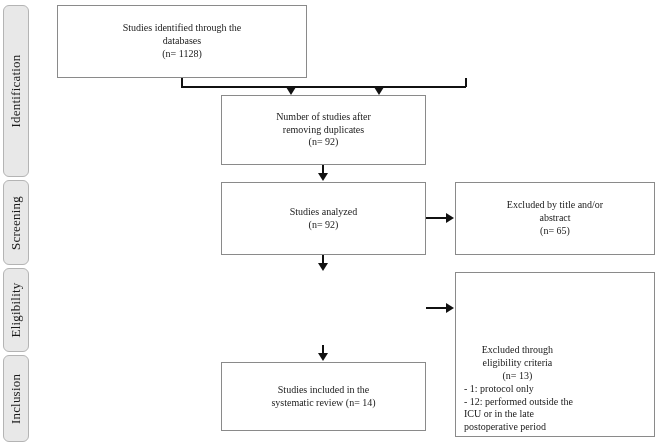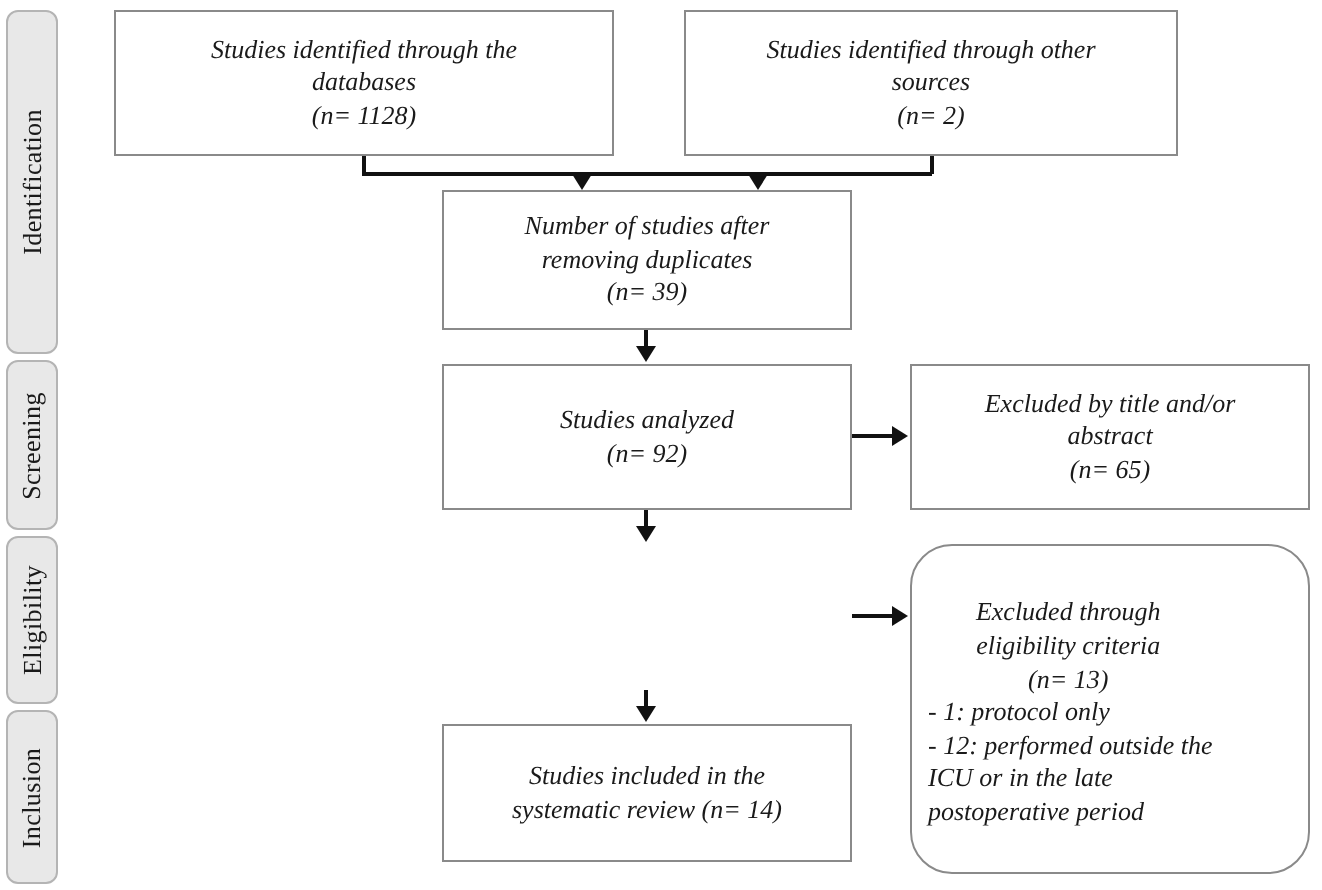--- a/index.html
+++ b/index.html
@@ -41,35 +41,33 @@
   
   .flow-box {
     position: absolute;
     box-sizing: border-box;
     background: #ffffff;
     border: 1px solid #8a8a8a;
     display: flex;
     align-items: center;
     justify-content: center;
     text-align: center;
-    font-size: 13px;
+    font-size: 10px;
     line-height: 1.28;
     padding: 2px 6px;
-    font-style: italic;
   }
   .flow-box .box-text {
     white-space: pre-line;
     display: block;
     width: 100%;
   }
   .flow-box.align-left-block {
-    align-items: center;
+    align-items: flex-end;
     justify-content: flex-start;
     padding-top: 6px;
-    border-radius: 21px;
   }
   .flow-box.align-left-block .box-head {
     display: block;
     width: 100%;
     text-align: center;
     white-space: pre-line;
   }
   .flow-box.align-left-block .box-list {
     display: block;
     width: 100%;
@@ -123,38 +121,33 @@
   <div class="stage-tab" style="top:355px; height:87px;">
     <span class="stage-label">Inclusion</span>
   </div>
 
   <div class="flow-box" style="left:57px; top:5px; width:250px; height:73px;">
     <span class="box-text">Studies identified through the
 databases
 (n= 1128)</span>
   </div>
 
-  <div class="flow-box" style="left:342px; top:5px; width:247px; height:73px;">
-    <span class="box-text">Studies identified through other
-sources
-(n= 2)</span>
-  </div>
 
   <div class="line-v" style="left:181px; top:78px;  height:9px;"></div>
   <div class="line-v" style="left:465px; top:78px;  height:9px;"></div>
   <div class="line-h" style="left:181px; top:86px;  width:285px;"></div>
   <div class="line-v" style="left:290px; top:86px;  height:3px;"></div>
   <div class="line-v" style="left:378px; top:86px;  height:3px;"></div>
   <div class="arrow-down" style="left:286px; top:87px;"></div>
   <div class="arrow-down" style="left:374px; top:87px;"></div>
 
   <div class="flow-box" style="left:221px; top:95px; width:205px; height:70px;">
     <span class="box-text">Number of studies after
 removing duplicates
-(n= 39)</span>
+(n= 92)</span>
   </div>
 
   <div class="line-v" style="left:322px; top:165px; height:9px;"></div>
   <div class="arrow-down" style="left:318px; top:173px;"></div>
 
   <div class="flow-box" style="left:221px; top:182px; width:205px; height:73px;">
     <span class="box-text">Studies analyzed
 (n= 92)</span>
   </div>
 

